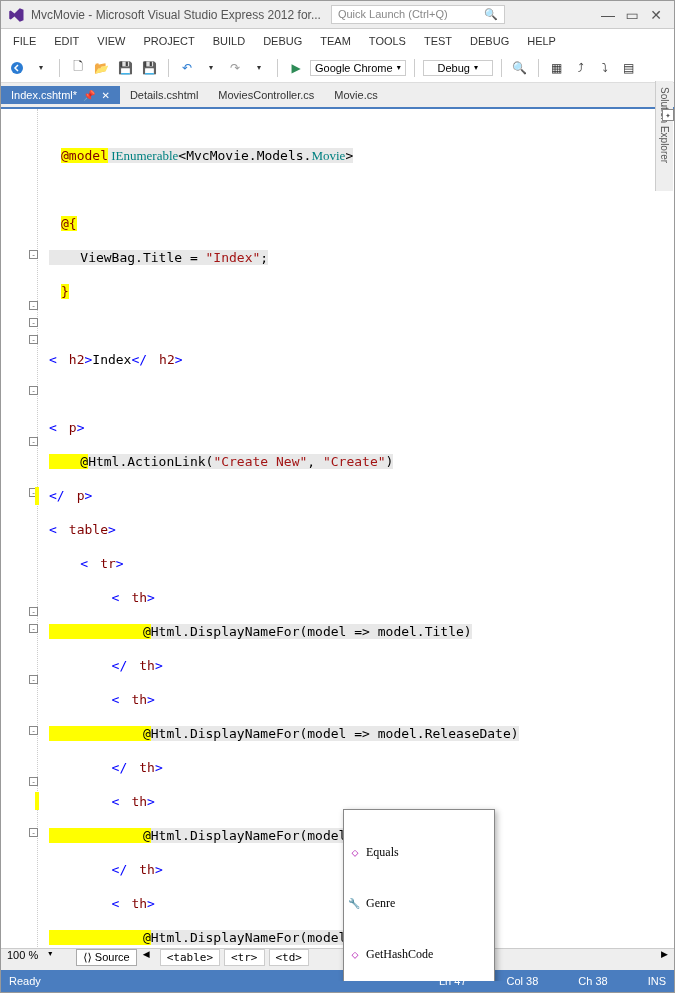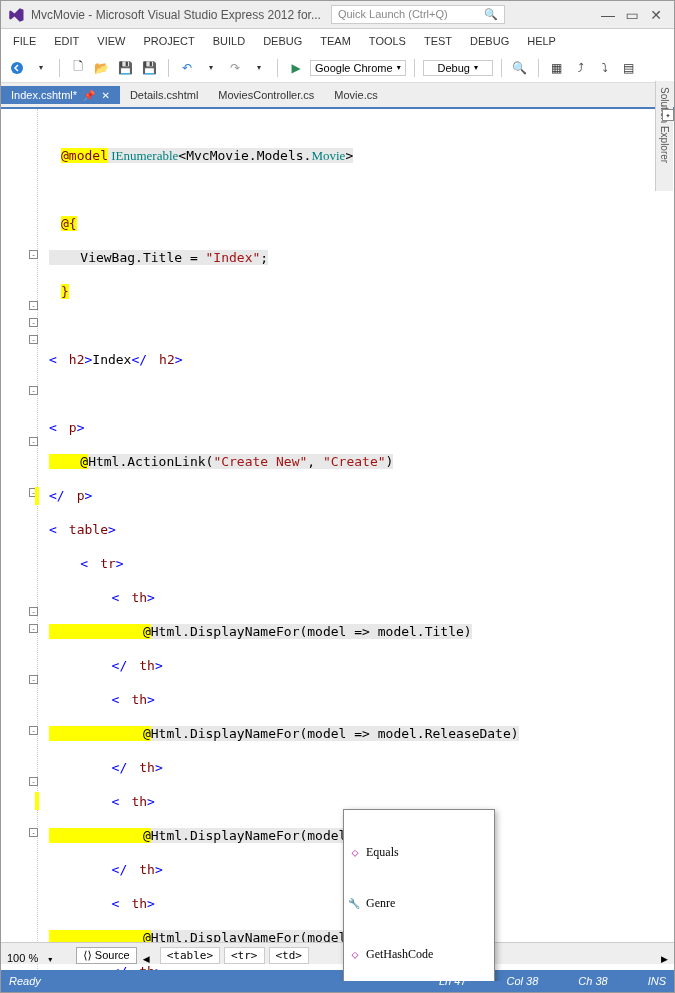--- a/index.html
+++ b/index.html
@@ -31,25 +31,25 @@
 .k-brown { color: #800000; margin-left: 12px; }
 .bg-yellow { background: #ffff00; }
 .bg-gray { background: #e8e8e8; }
 .gutter .mark { position: absolute; left: 28px; width: 9px; height: 9px; border: 1px solid #888; background: #fff; font-size: 8px; line-height: 7px; text-align: center; color: #555; }
 .gutter .ymark { position:absolute; left:34px; width:4px; background:#ffff00; }
 .intellisense { position: absolute; left: 298px; top: 700px; width: 152px; background: #fff; border: 1px solid #888; box-shadow: 2px 2px 6px rgba(0,0,0,0.3); font-family: "Segoe UI"; font-size: 12px; z-index: 10; }
 .intellisense .item { display: flex; align-items: center; height: 17px; padding: 0 4px; }
 .intellisense .icon { width: 14px; height: 14px; margin-right: 4px; display:flex; align-items:center; justify-content:center; font-size:10px; }
 .sidepanel { position: absolute; right: 1px; top: 80px; width: 18px; height: 110px; display: flex; flex-direction: column; align-items: center; background: #eee; border-left: 1px solid #ccc; font-size: 10px; }
 .sidepanel .vtext { writing-mode: vertical-rl; color: #555; padding-top: 6px; }
-.bottombar { position: absolute; bottom: 28px; left: 0; right: 0; height: 22px; background: #eee; border-top: 1px solid #ccc; display: flex; align-items: flex-end; font-size: 11px; }
+.bottombar { position: absolute; bottom: 22px; left: 0; right: 0; height: 22px; background: #eee; border-top: 1px solid #ccc; display: flex; align-items: flex-start; font-size: 11px; }
 .bottombar .zoom { padding: 0 6px; }
 .bottombar .src { border: 1px solid #aaa; padding: 1px 6px; margin-left: 20px; background: #fff; }
 .bottombar .crumb { border: 1px solid #ccc; padding: 1px 6px; margin-left: 4px; background: #fff; font-family: Consolas, monospace; }
-.statusbar { position: absolute; bottom: 0; left: 0; right: 0; height: 22px; background: #4a7dbf; color: #fff; display: flex; align-items: center; font-size: 11px; padding: 0 8px; font-style: italic; }
+.statusbar { position: absolute; bottom: 0; left: 0; right: 0; height: 22px; background: #4a7dbf; color: #fff; display: flex; align-items: center; font-size: 11px; padding: 0 8px; }
 .statusbar .cell { margin-right: 40px; }
 .statusbar .spacer { flex: 1; }
 .editor-right-marker { position:absolute; right:0; top:0; width:12px; height:12px; border:1px solid #888; font-size:9px; line-height:10px; text-align:center; background:#fff; color:#555;}
 </style>
 </head>
 <body>
 
 <div class="titlebar">
   <svg class="logo" viewBox="0 0 24 24">
       <path fill="#5c2d91" d="M17 3l5 2v14l-5 2-7-7-5 4-2-1V7l2-1 5 4 7-7z"></path>

